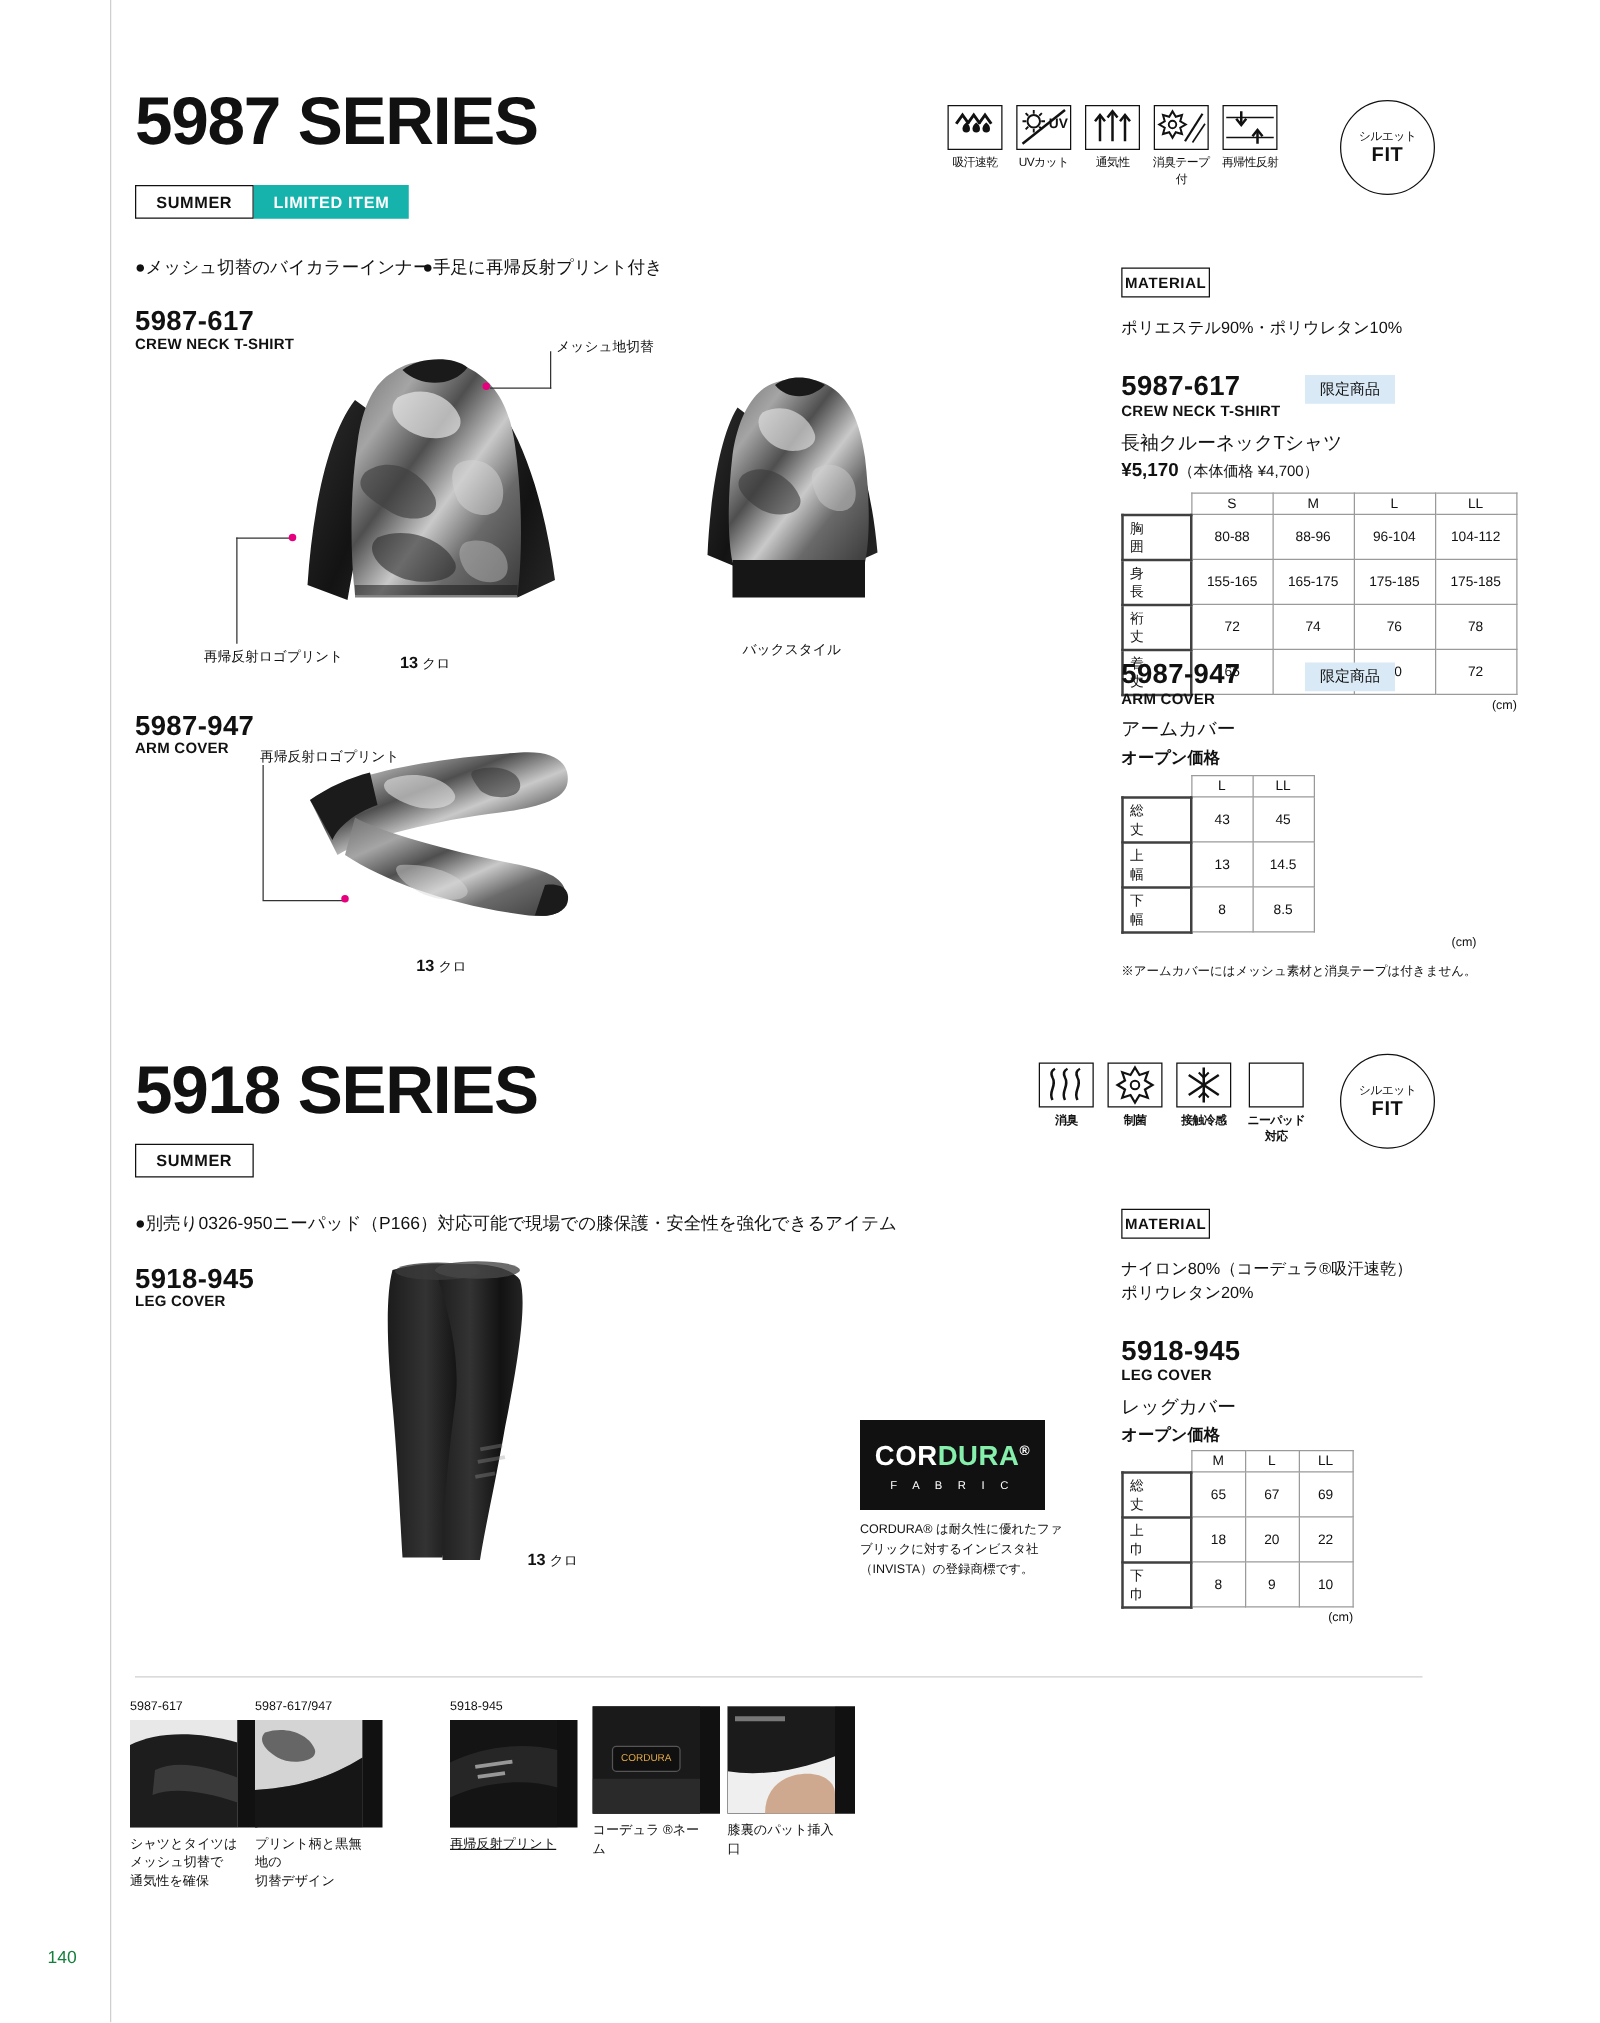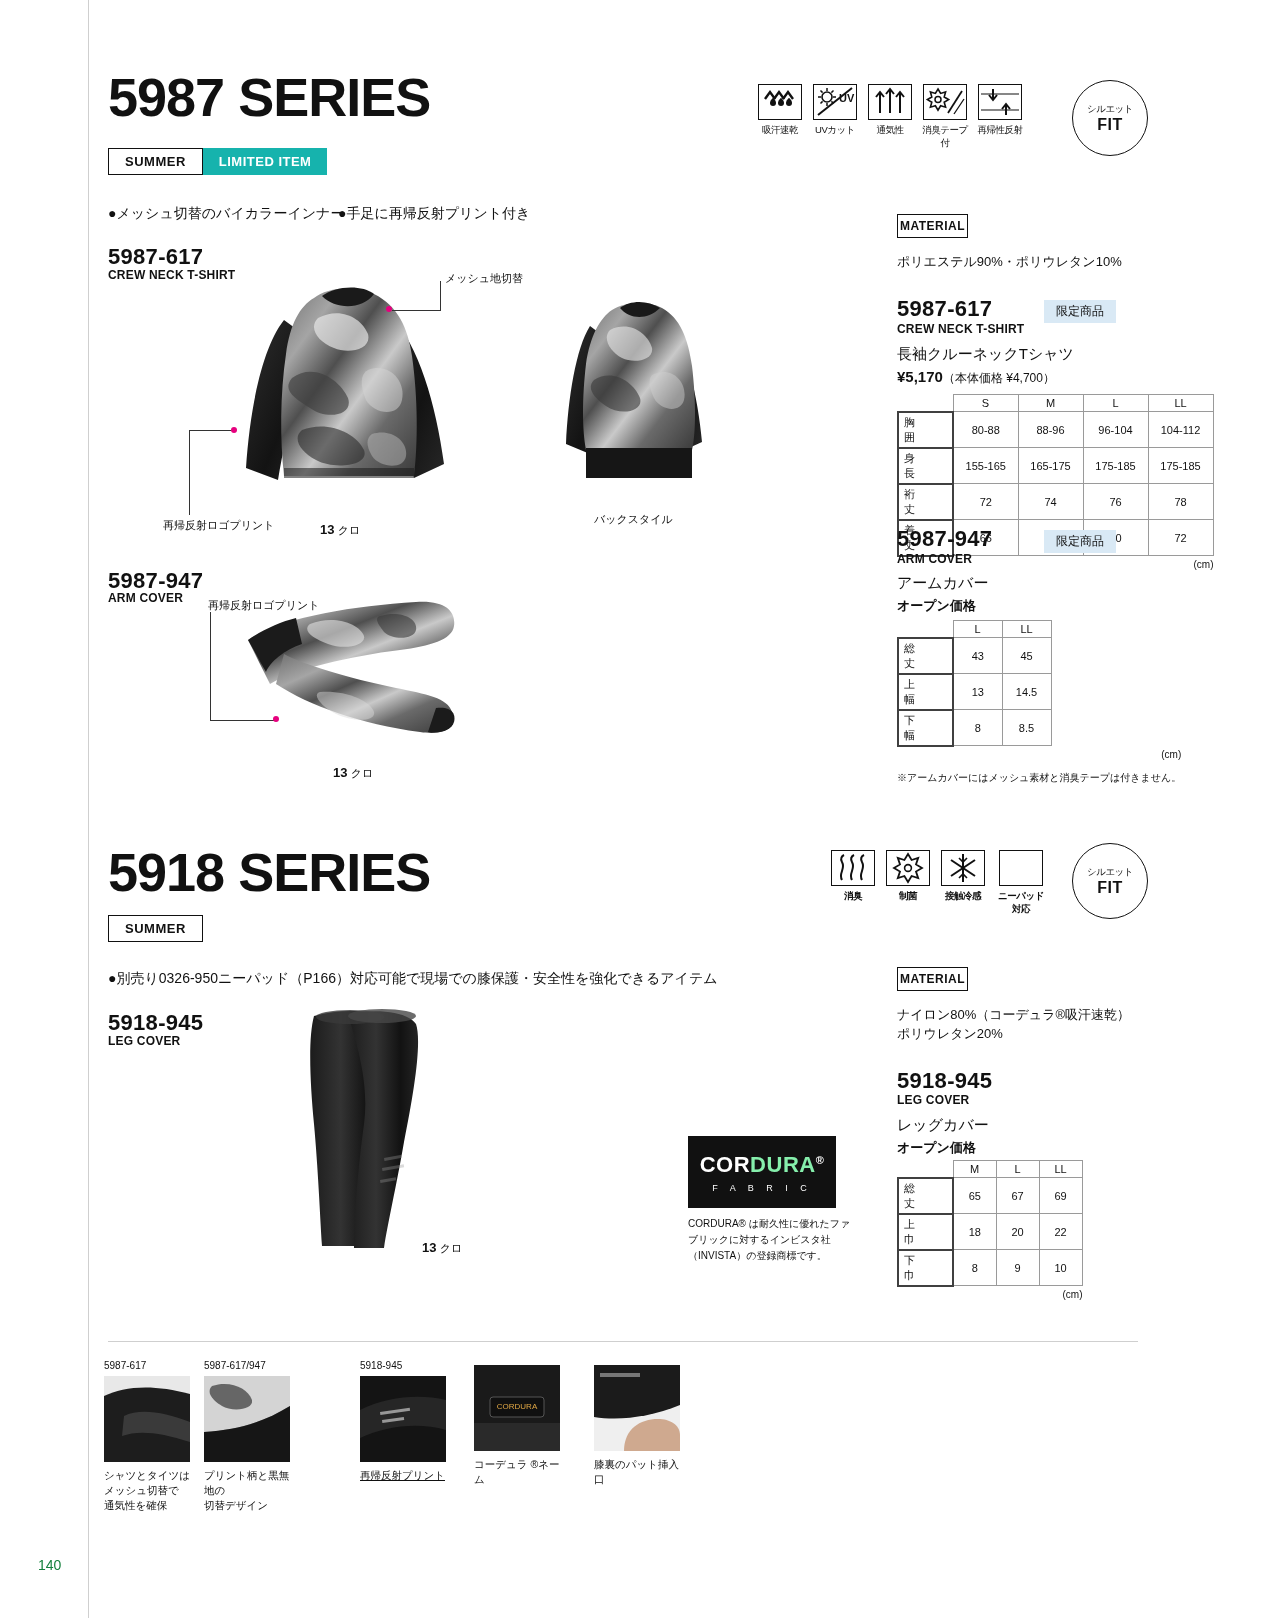--- a/index.html
+++ b/index.html
@@ -143,21 +143,21 @@
   .fit-circle .s2 { font-size: 16px; font-weight: bold; letter-spacing: 0.5px; }
 
   
   .photo { position: absolute; }
   .callout-line { position: absolute; background: #333; }
   .dot-pink {
     position: absolute; width: 6px; height: 6px; border-radius: 50%;
     background: #e6007e;
   }
   .thumb {
-    width: 86px; height: 86px;
+    width: 102px; height: 86px;
     overflow: hidden;
     position: relative;
     background: #111;
   }
   .thumb-code { font-size: 10px; margin-bottom: 5px; }
   .thumb-cap { font-size: 10.5px; line-height: 1.45; margin-top: 6px; }
   .hr-line { position: absolute; background: #cfcfcf; height: 1px; }
   .vr-line { position: absolute; background: #cfcfcf; width: 1px; }
   .page-num { font-size: 14px; color: #15803d; }
   .cordura-box {
@@ -672,21 +672,21 @@
         <svg width="86" height="86" viewBox="0 0 86 86">
           <rect width="86" height="86" fill="#1a1a1a"></rect>
           <rect x="16" y="32" width="54" height="20" rx="3" fill="#101010" stroke="#555" stroke-width="1"></rect>
           <text x="43" y="44" text-anchor="middle" font-family="Liberation Sans, sans-serif" font-size="8" fill="#e0a744">CORDURA</text>
           <rect x="0" y="58" width="86" height="28" fill="#2a2a2a"></rect>
         </svg>
       </div>
       <div class="thumb-cap" style="white-space:pre-line;">コーデュラ ®ネーム</div>
     </div>
 
-    <div style="width:86px; margin-left:20px;">
+    <div style="width:86px; margin-left:8px;">
       <div class="thumb-code"></div>
       <div class="thumb">
         <svg width="86" height="86" viewBox="0 0 86 86">
           <rect width="86" height="86" fill="#efefef"></rect>
           <path d="M0 0 L86 0 L86 40 C56 52 26 56 0 52 Z" fill="#1b1b1b"></path>
           <path d="M30 86 C30 64 46 54 64 54 C76 54 86 60 86 70 L86 86 Z" fill="#cfa98f"></path>
           <rect x="6" y="8" width="40" height="4" fill="#777"></rect>
         </svg>
       </div>
       <div class="thumb-cap" style="white-space:pre-line;">膝裏のパット挿入口</div>

